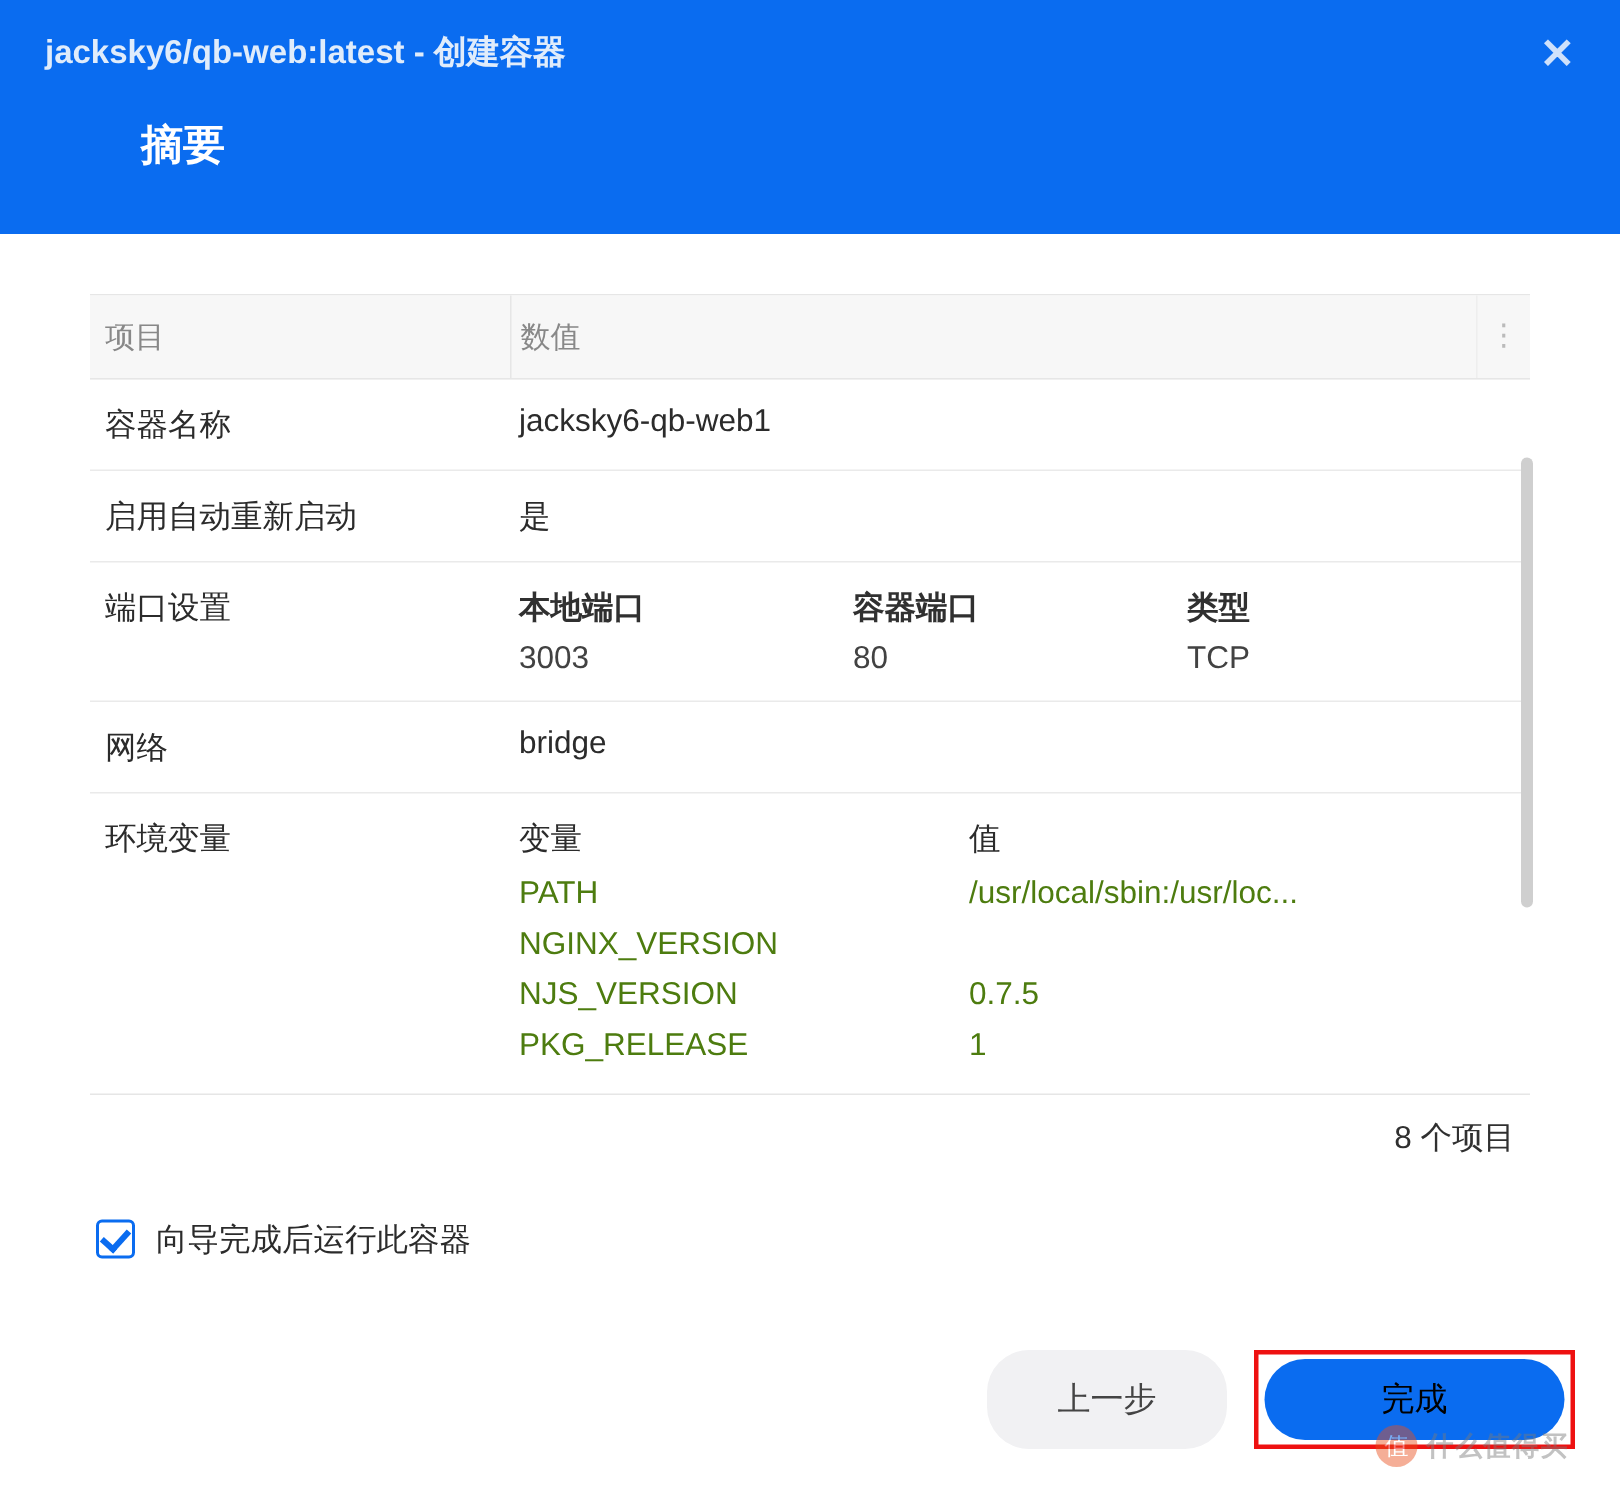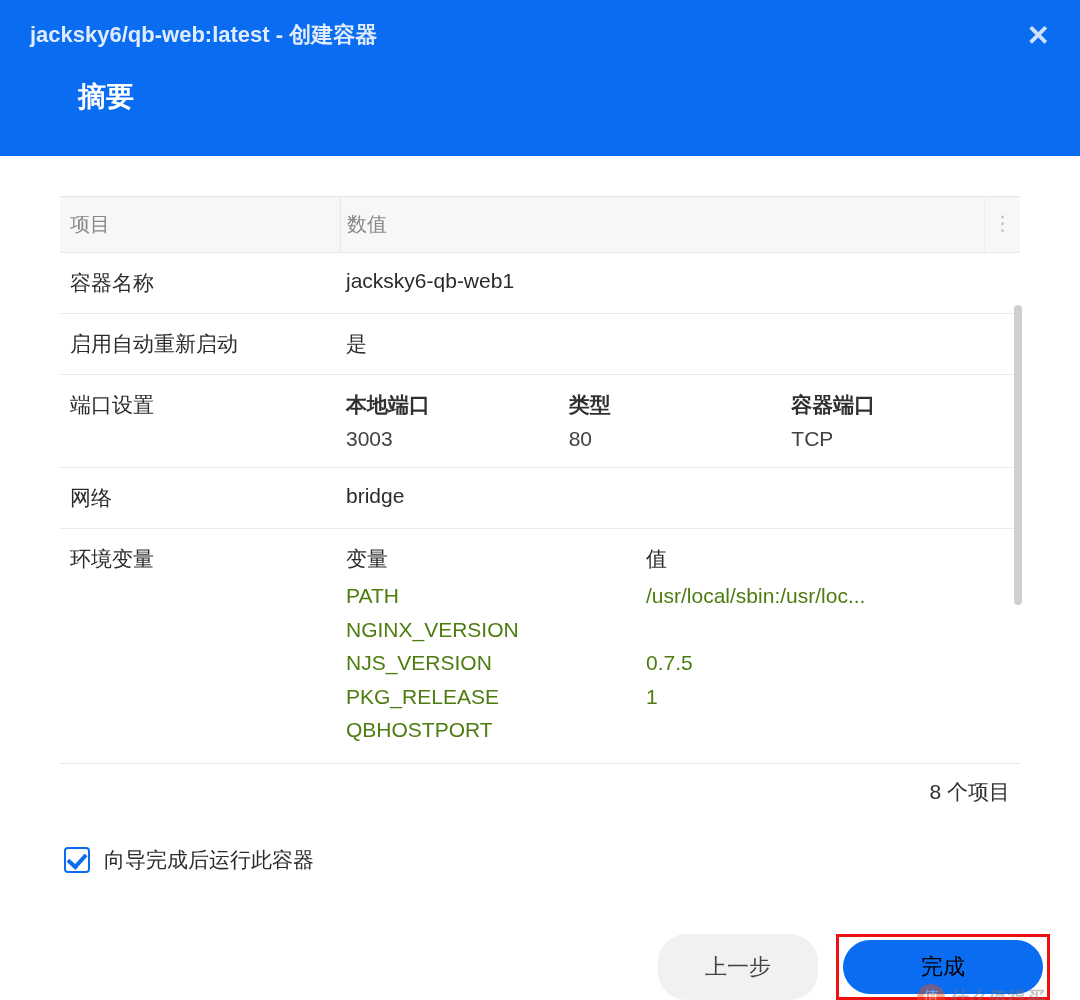--- a/index.html
+++ b/index.html
@@ -25,21 +25,21 @@
     right: 30px;
     top: 22px;
     cursor: pointer;
     color: #cfe1fb;
     font-size: 28px;
     font-weight: bold;
     line-height: 1;
   }
   .subtitle {
     margin-top: 28px;
-    margin-left: 48px;
+    margin-left: 64px;
     font-size: 28px;
     font-weight: 700;
     color: #fff;
   }
 
   .body {
     padding: 40px 60px 20px 60px;
   }
 
   .table-wrap {
@@ -207,22 +207,22 @@
         <div class="row">
           <div class="cell-item">启用自动重新启动</div>
           <div class="cell-value">是</div>
         </div>
 
         <div class="row">
           <div class="cell-item">端口设置</div>
           <div class="cell-value">
             <div class="sub-head">
               <span>本地端口</span>
+              <span>容器端口</span>
               <span>类型</span>
-              <span>容器端口</span>
             </div>
             <div class="sub-row">
               <span>3003</span>
               <span>80</span>
               <span>TCP</span>
             </div>
           </div>
         </div>
 
         <div class="row">
@@ -246,21 +246,20 @@
             </div>
             <div class="env-row">
               <span class="c1">NJS_VERSION</span>
               <span class="c2">0.7.5</span>
             </div>
             <div class="env-row">
               <span class="c1">PKG_RELEASE</span>
               <span class="c2">1</span>
             </div>
             <div class="env-row">
-              <span class="c1">QBHOSTPORT</span>
             </div>
           </div>
         </div>
 
       </div>
     </div>
 
     <div class="count-row">8 个项目</div>
 
     <div class="run-row">

